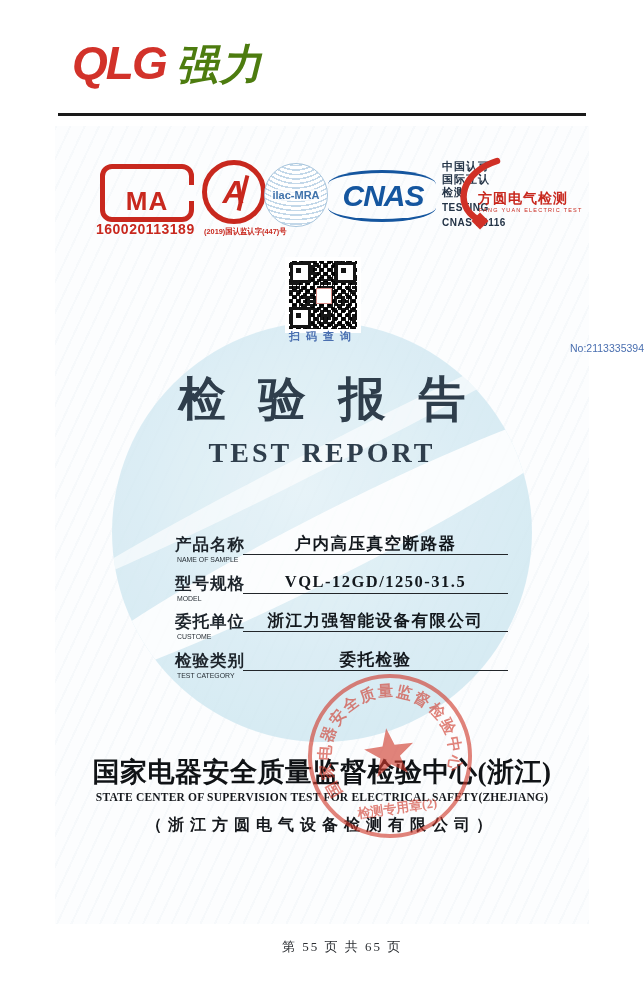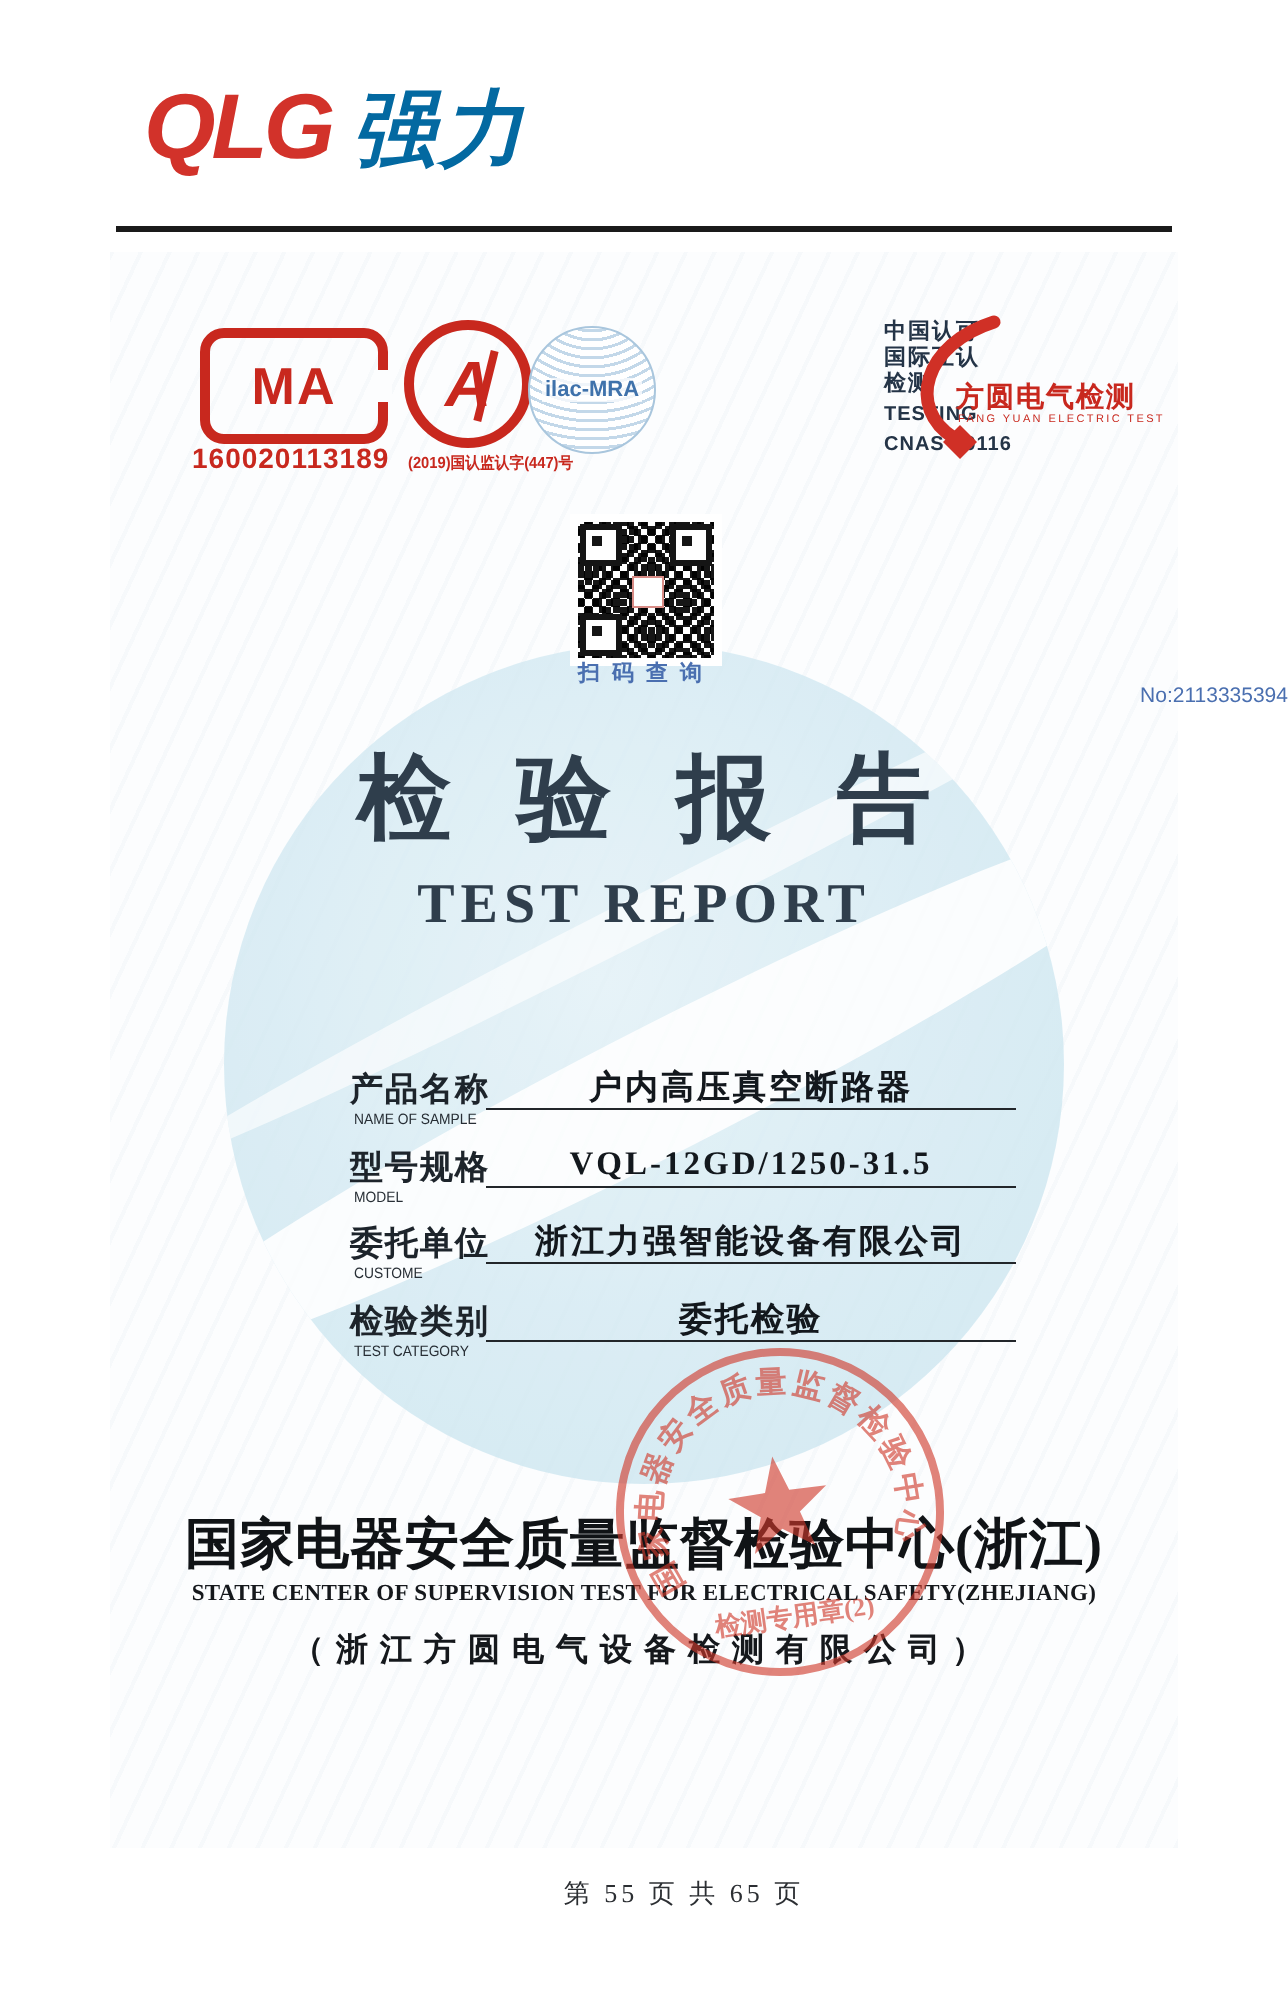--- a/index.html
+++ b/index.html
@@ -3,41 +3,41 @@
 <meta charset="utf-8">
 <style>
   html,body{margin:0;padding:0;background:#ffffff;}
   .page{position:relative;width:644px;height:1000px;background:#ffffff;overflow:hidden;
         font-family:"Liberation Serif","DejaVu Serif",serif;}
 
   
   .brand{position:absolute;left:72px;top:36px;white-space:nowrap;
          font-family:"Liberation Sans","DejaVu Sans",sans-serif;font-style:italic;font-weight:900;}
   .brand .qlg{font-size:46px;color:#d2322a;letter-spacing:-2px;}
-  .brand .zh{font-size:42px;color:#0369a1;margin-left:10px;letter-spacing:2px;}
+  .brand .zh{font-size:42px;color:#4d7c0f;margin-left:10px;letter-spacing:2px;}
   .rule{position:absolute;left:58px;top:113px;width:528px;height:3px;background:#1a1a1a;}
 
   
   .sheet{position:absolute;left:55px;top:126px;width:534px;height:798px;background:#fcfdfe;
          background-image:repeating-linear-gradient(115deg,rgba(170,195,212,.07) 0 2px,transparent 2px 13px);}
 
   
   .watermark{position:absolute;left:112px;top:322px;width:420px;height:420px;border-radius:50%;
              background:radial-gradient(circle at 45% 40%,#e2f1f7 0%,#d2e9f2 55%,#c9e4ef 100%);
              opacity:.8;overflow:hidden;z-index:1;}
   .watermark::before{content:"";position:absolute;left:-80px;top:190px;width:600px;height:64px;
              background:#ffffff;border-radius:50%;transform:rotate(-27deg);opacity:.9;}
   .watermark::after{content:"";position:absolute;left:-60px;top:120px;width:560px;height:22px;
              background:#ffffff;border-radius:50%;transform:rotate(-27deg);opacity:.65;}
 
   .z{position:absolute;z-index:2;}
 
   
   .cma-box{left:100px;top:164px;width:84px;height:48px;border:5px solid #c8281e;border-radius:12px;
-           display:flex;align-items:center;justify-content:center;}
+           display:flex;align-items:flex-end;justify-content:center;}
   .cma-box .ma{font-family:"Liberation Sans",sans-serif;font-weight:900;font-size:26px;color:#c8281e;letter-spacing:1px;}
   .cma-notch{position:absolute;right:-7px;top:16px;width:9px;height:16px;background:#fcfdfe;}
   .cma-num{left:96px;top:221px;width:104px;text-align:left;color:#c8281e;
            font-family:"Liberation Sans",sans-serif;font-weight:900;font-size:14px;letter-spacing:.5px;}
   .cal-ring{left:202px;top:160px;width:54px;height:54px;border:5px solid #c8281e;border-radius:50%;
             display:flex;align-items:center;justify-content:center;}
   .cal-ring .a{font-family:"Liberation Sans",sans-serif;font-style:italic;font-weight:900;font-size:32px;color:#c8281e;}
   .cal-slash{position:absolute;left:34px;top:10px;width:4px;height:36px;background:#c8281e;transform:rotate(14deg);}
   .cal-cap{left:204px;top:226px;width:130px;color:#c8281e;font-size:8px;font-weight:700;white-space:nowrap;
            font-family:"Liberation Sans",sans-serif;transform:scaleX(.92);transform-origin:left;}
@@ -129,20 +129,23 @@
   <div class="z cal-ring">
     <span class="a">A</span>
     <span class="cal-slash"></span>
   </div>
   <div class="z cal-cap">(2019)国认监认字(447)号</div>
 
   <div class="z ilac">
     <span>ilac-MRA</span>
   </div>
 
+  <div class="z cnas">
+    <span class="t">CNAS</span>
+  </div>
   <div class="z cnas-col">
     <div class="c">中国认可</div>
     <div class="c">国际互认</div>
     <div class="c">检测</div>
     <div class="e">TESTING</div>
     <div class="e">CNAS L0116</div>
   </div>
 
   <svg class="z fy-swoosh" width="54" height="80" viewBox="0 0 54 80">
     <path d="M47,5 C12,16 3,48 27,63" fill="none" stroke="#d03026" stroke-width="6.5" stroke-linecap="round"></path>

